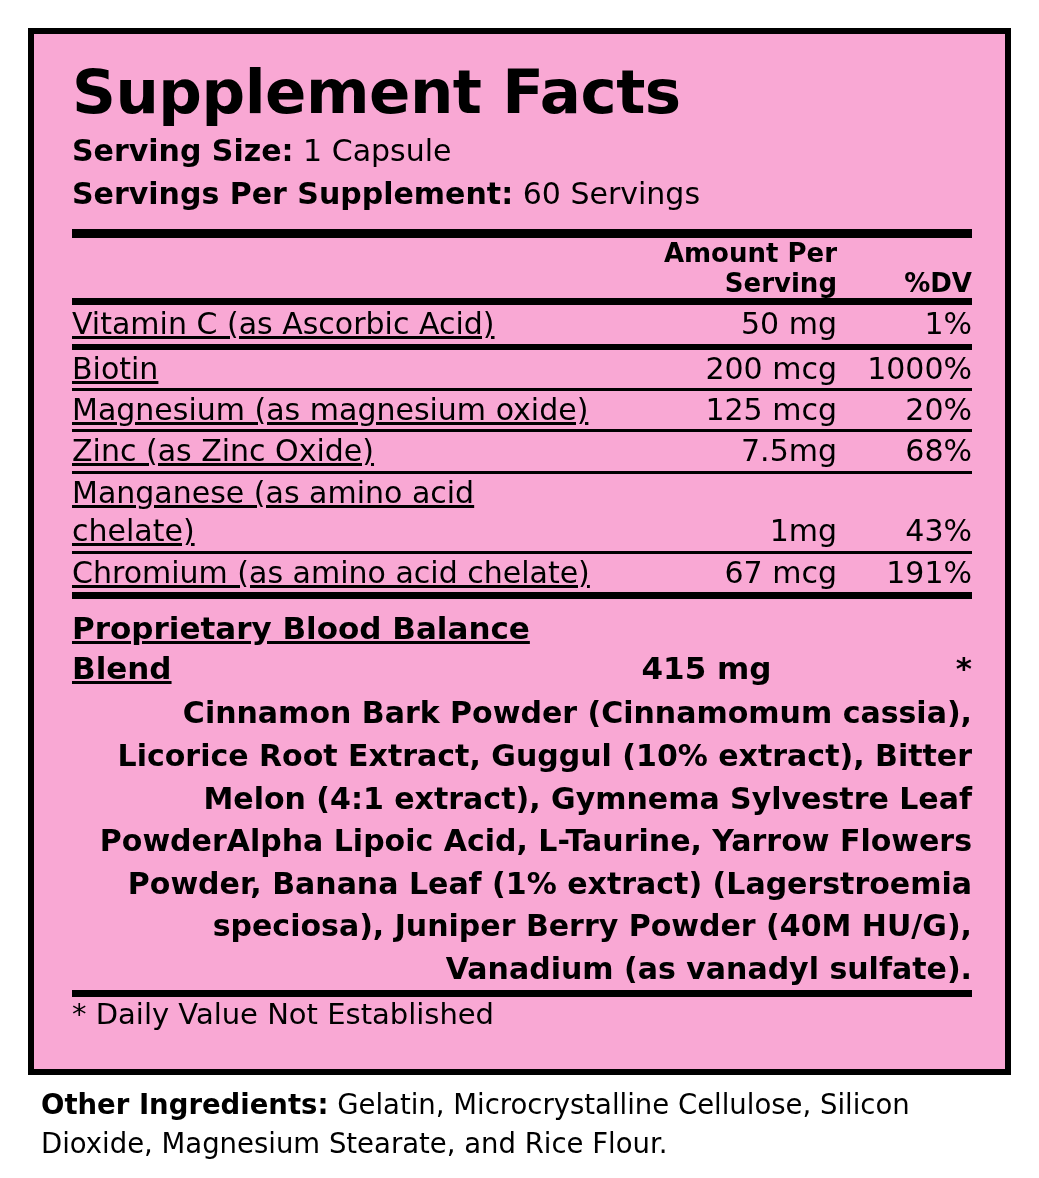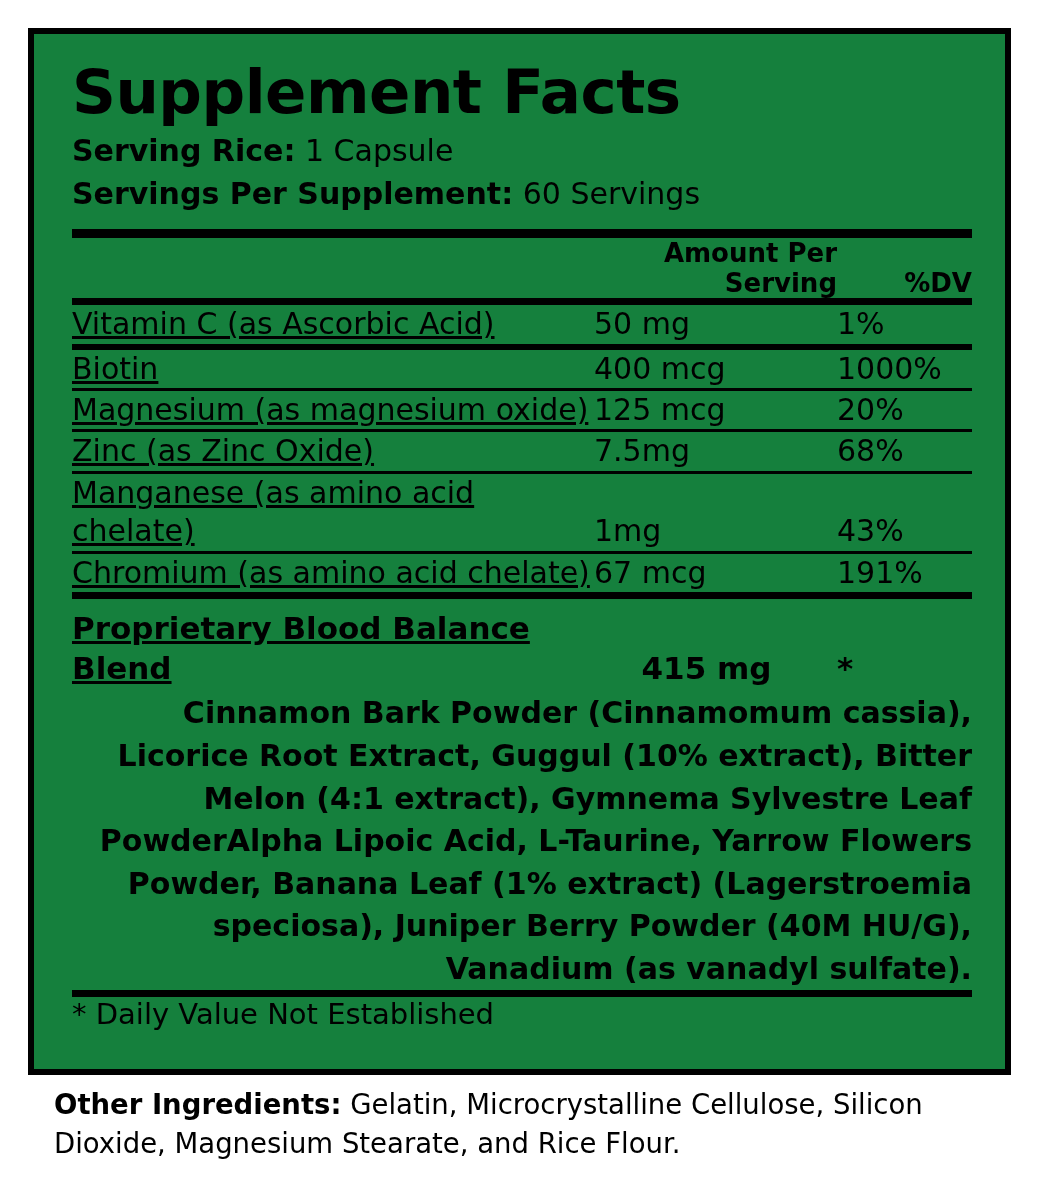--- a/index.html
+++ b/index.html
@@ -21,21 +21,21 @@
     box-sizing: border-box;
   }
   .panel {
     position: absolute;
     left: 28px;
     top: 28px;
     width: 983px;
     height: 1047px;
     box-sizing: border-box;
     border: 6px solid #000000;
-    background: #15803d;
+    background: #f9a8d4;
   }
   .panel-inner {
     padding: 20px 33px 0 38px;
   }
   .title {
     font-size: 61px;
     font-weight: 700;
     letter-spacing: -0.5px;
     line-height: 1.05;
     margin: 6px 0 6px 0;
@@ -80,21 +80,21 @@
   .nutrient-name {
     font-size: 30px;
     line-height: 1.28;
     padding: 7px 0 5px 2px;
     text-align: left;
     text-decoration: underline;
   }
   .nutrient-amt, .nutrient-dv {
     font-size: 30px;
     line-height: 1.28;
-    text-align: left;
+    text-align: right;
     padding: 7px 0 5px 0;
     white-space: nowrap;
   }
   .nutrient-sub {
     display: block;
     padding-left: 46px;
   }
   .row-sep {
     height: 3px;
     background: #000000;
@@ -115,40 +115,40 @@
     text-align: right;
     font-weight: bold;
   }
   .footnote {
     font-size: 29px;
     padding: 10px 0 0 4px;
     margin-top: 14px;
   }
   .other {
     position: absolute;
-    left: 54px;
+    left: 41px;
     top: 1085px;
     width: 960px;
     font-size: 27.5px;
     line-height: 1.4;
   }
   .other b { font-weight: 700; }
 </style>
 </head>
 <body>
 
 <div class="page">
 
   <div class="panel">
     <div class="panel-inner">
 
       <div class="title">Supplement Facts</div>
 
       <div class="serving-line">
-        <b>Serving Rice:</b>
+        <b>Serving Size:</b>
         <span>1 Capsule</span>
       </div>
       <div class="serving-line">
         <b>Servings Per Supplement:</b>
         <span>60 Servings</span>
       </div>
 
       <div class="rule-thick"></div>
 
       <table class="facts">
@@ -181,21 +181,21 @@
             </tr>
 
           <tr>
               <td colspan="3">
                 <div class="row-sep"></div>
               </td>
             </tr>
 
           <tr>
             <td class="nutrient-name">Biotin</td>
-            <td class="nutrient-amt">400 mcg</td>
+            <td class="nutrient-amt">200 mcg</td>
             <td class="nutrient-dv">1000%</td>
           </tr>
           <tr>
               <td colspan="3">
                 <div class="row-sep"></div>
               </td>
             </tr>
 
           <tr>
             <td class="nutrient-name">Magnesium (as magnesium oxide)</td>

